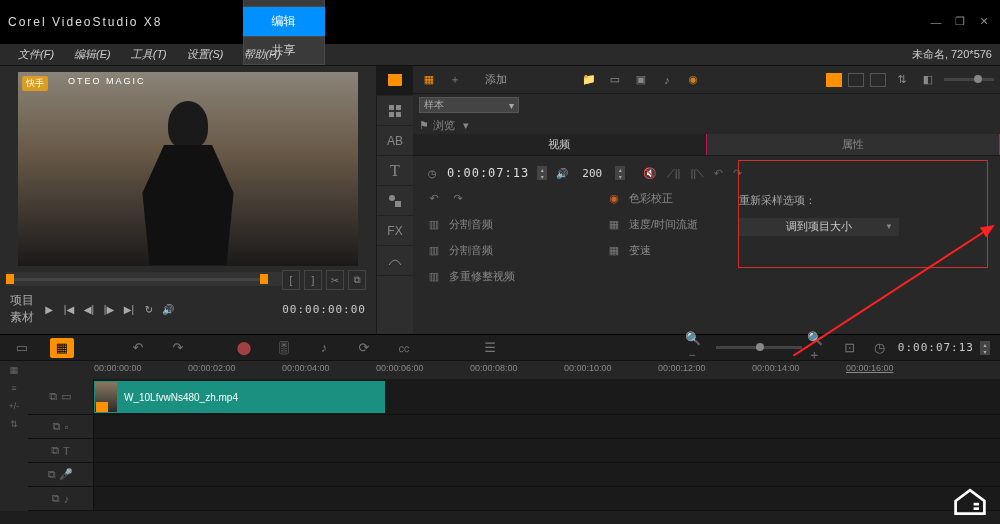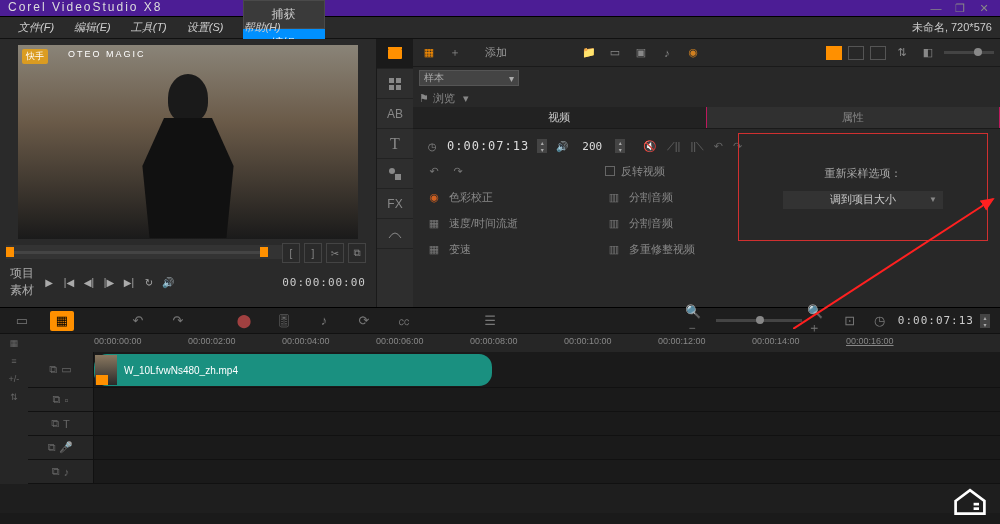--- a/index.html
+++ b/index.html
@@ -1,19 +1,19 @@
 <!DOCTYPE html>
 <html><head>
 <meta charset="utf-8">
 <style>
 * { margin: 0; padding: 0; box-sizing: border-box; font-family: "Microsoft YaHei", Arial, sans-serif; }
 body { background: #1a1a1a; color: #aaa; font-size: 11px; width: 1000px; height: 524px; overflow: hidden; position: relative; }
 
 
-.titlebar { height: 17px; background: #4c1d95; display: flex; align-items: flex-start; padding: 0 8px; border-bottom: 1px solid #000; }
+.titlebar { height: 44px; background: #000000; display: flex; align-items: center; padding: 0 8px; border-bottom: 1px solid #000; }
 .titlebar-logo { color: #ddd; font-size: 12px; letter-spacing: 2px; }
 .titlebar-logo .app { font-weight: 300; }
 .titlebar-spacer { flex: 1; }
 .top-tabs { display: flex; gap: 0; margin-left: 80px; flex-direction: column; }
 .top-tab { padding: 5px 28px; background: #3a3a3a; color: #ccc; border: 1px solid #4a4a4a; font-size: 12px; cursor: pointer; }
 .top-tab.active { background: #0090ff; color: #fff; border-color: #0090ff; }
 .win-controls { display: flex; gap: 8px; margin-left: auto; }
 .win-btn { width: 16px; height: 16px; display: flex; align-items: center; justify-content: center; color: #888; cursor: pointer; }
 
 
@@ -71,21 +71,21 @@
 .tc-spin { display:flex; flex-direction:column; }
 .tc-spin span { width:10px; height:7px; background:#444; display:block; font-size:6px; text-align:center; cursor:pointer; }
 .mini-icon { width:14px; height:14px; display:flex; align-items:center; justify-content:center; color:#888; font-size:10px; }
 .vol-field { font-family:monospace; color:#ddd; font-size:11px; width:30px; text-align:center; }
 .icon-grid { display:flex; gap:10px; margin-left:10px; }
 .icon-grid .mi { color:#666; font-size:11px; }
 .options-grid { display:grid; grid-template-columns: 150px 140px; gap: 10px 30px; margin-top:8px; }
 .og-item { display:flex; align-items:center; gap:6px; font-size:11px; color:#888; cursor:pointer; }
 .og-item .og-icon { width:18px; height:16px; display:flex; align-items:center; justify-content:center; color:#777; }
 .cb { width:10px; height:10px; border:1px solid #666; display:inline-block; }
-.redbox { position:absolute; border:1px solid #d03030; right:12px; top:4px; width:250px; height:108px; display:flex; flex-direction:column; align-items:center; justify-content:center; gap:10px; }
+.redbox { position:absolute; border:1px solid #d03030; right:12px; top:4px; width:250px; height:108px; display:flex; flex-direction:column; align-items:flex-start; justify-content:center; gap:10px; }
 .redbox-label { font-size:11px; color:#aaa; }
 .redbox-dd { width:160px; height:18px; background:#333; display:flex; align-items:center; justify-content:center; font-size:11px; color:#ccc; position:relative; cursor:pointer; }
 .redbox-dd::after { content:"▼"; position:absolute; right:6px; font-size:8px; color:#888; }
 .red-arrow { position:absolute; pointer-events:none; }
 
 
 .timeline-area { background:#1e1e1e; height:206px; border-top:1px solid #000; }
 .tl-toolbar { height:26px; display:flex; align-items:center; padding:0 10px; gap:16px; border-bottom:1px solid #111; }
 .tl-tool { width:24px; height:20px; display:flex; align-items:center; justify-content:center; color:#777; cursor:pointer; font-size:13px; }
 .tl-tool.on { background:#ff9000; color:#000; border-radius:2px; }
@@ -276,24 +276,20 @@
             <span class="mi">↶</span>
             <span class="mi">↷</span>
           </div>
         </div>
         <div class="options-grid">
           <div class="og-item">
               <span class="og-icon">↶</span>
               <span class="og-icon">↷</span>
             </div>
           <div class="og-item">
-              <span class="cb"></span>
-              <span>反转视频</span>
-            </div>
-          <div class="og-item">
               <span class="og-icon" style="color:#d06020;">◉</span>
               <span>色彩校正</span>
             </div>
           <div class="og-item">
               <span class="og-icon">▥</span>
               <span>分割音频</span>
             </div>
           <div class="og-item">
               <span class="og-icon">▦</span>
               <span>速度/时间流逝</span>
@@ -379,21 +375,21 @@
         <span class="ruler-mark" style="left:724px;">00:00:14:00</span>
         <span class="ruler-mark" style="left:818px;text-decoration:underline;">00:00:16:00</span>
       </div>
       <div class="tracks">
         <div class="track">
           <div class="track-head">
               <span class="th-icon">⧉</span>
               <span class="th-icon">▭</span>
             </div>
           <div class="track-body">
-            <div class="clip" style="width:398px;border-radius:13px;">
+            <div class="clip" style="width:291px;">
               <div class="clip-thumb"></div>
               <span class="clip-label">W_10LfvwNs480_zh.mp4</span>
               <div class="clip-audio"></div>
             </div>
           </div>
         </div>
         <div class="track small">
           <div class="track-head">
               <span class="th-icon">⧉</span>
               <span class="th-icon">▫</span>

